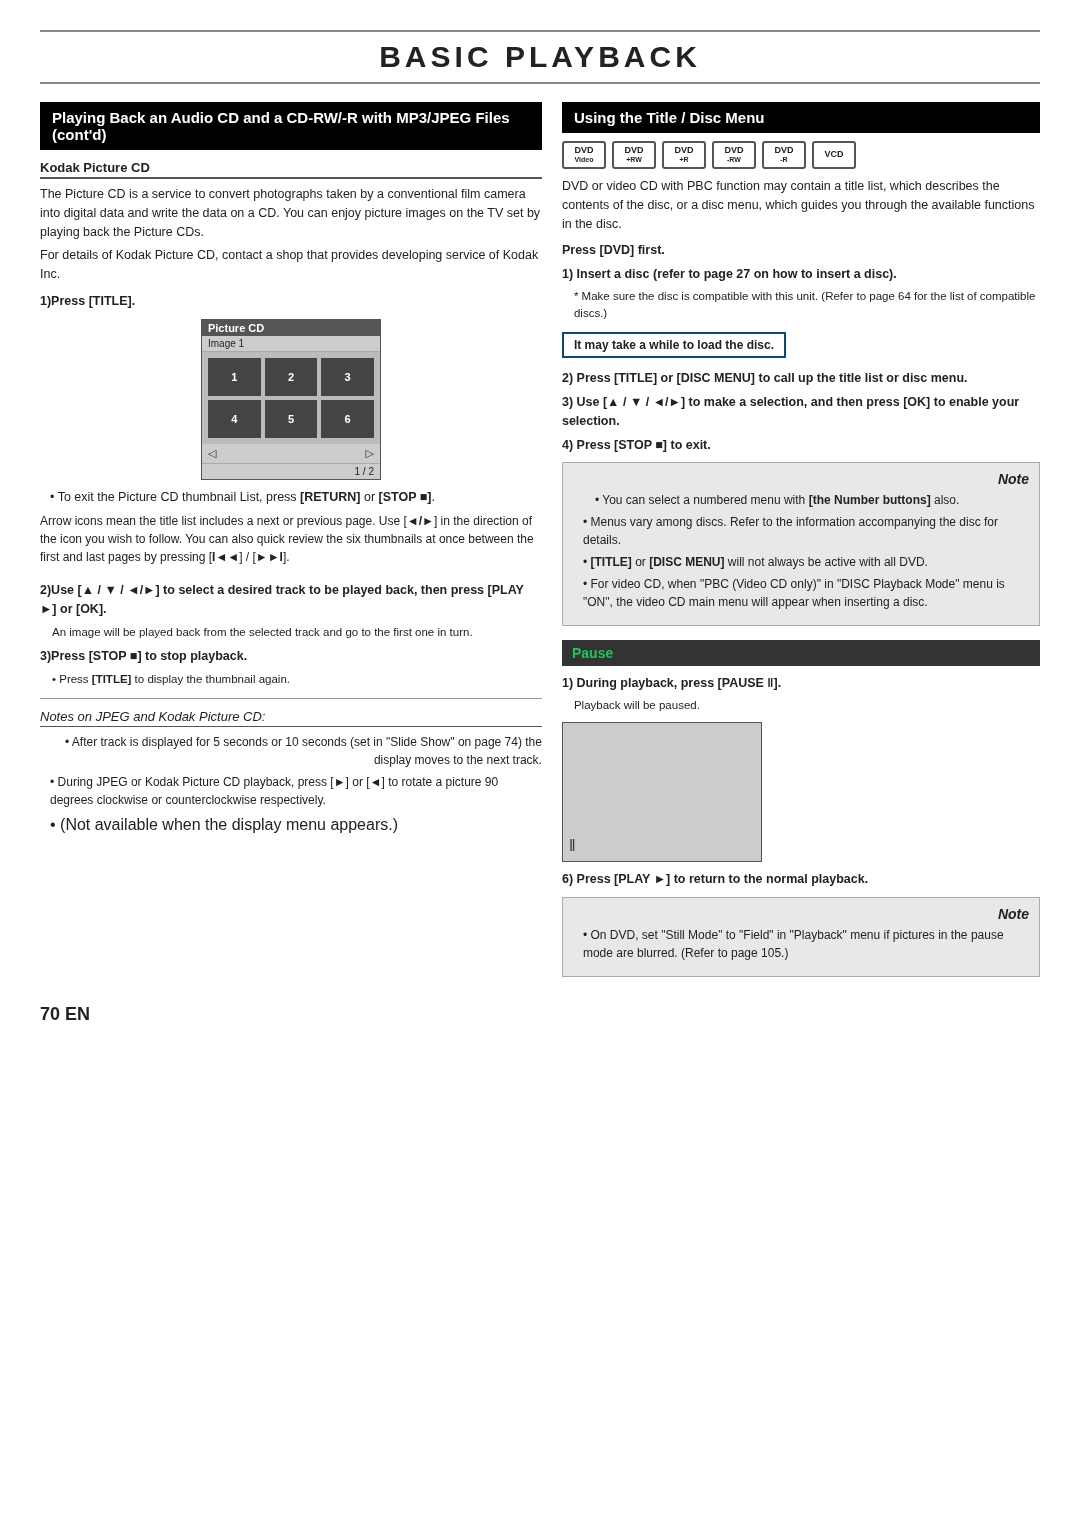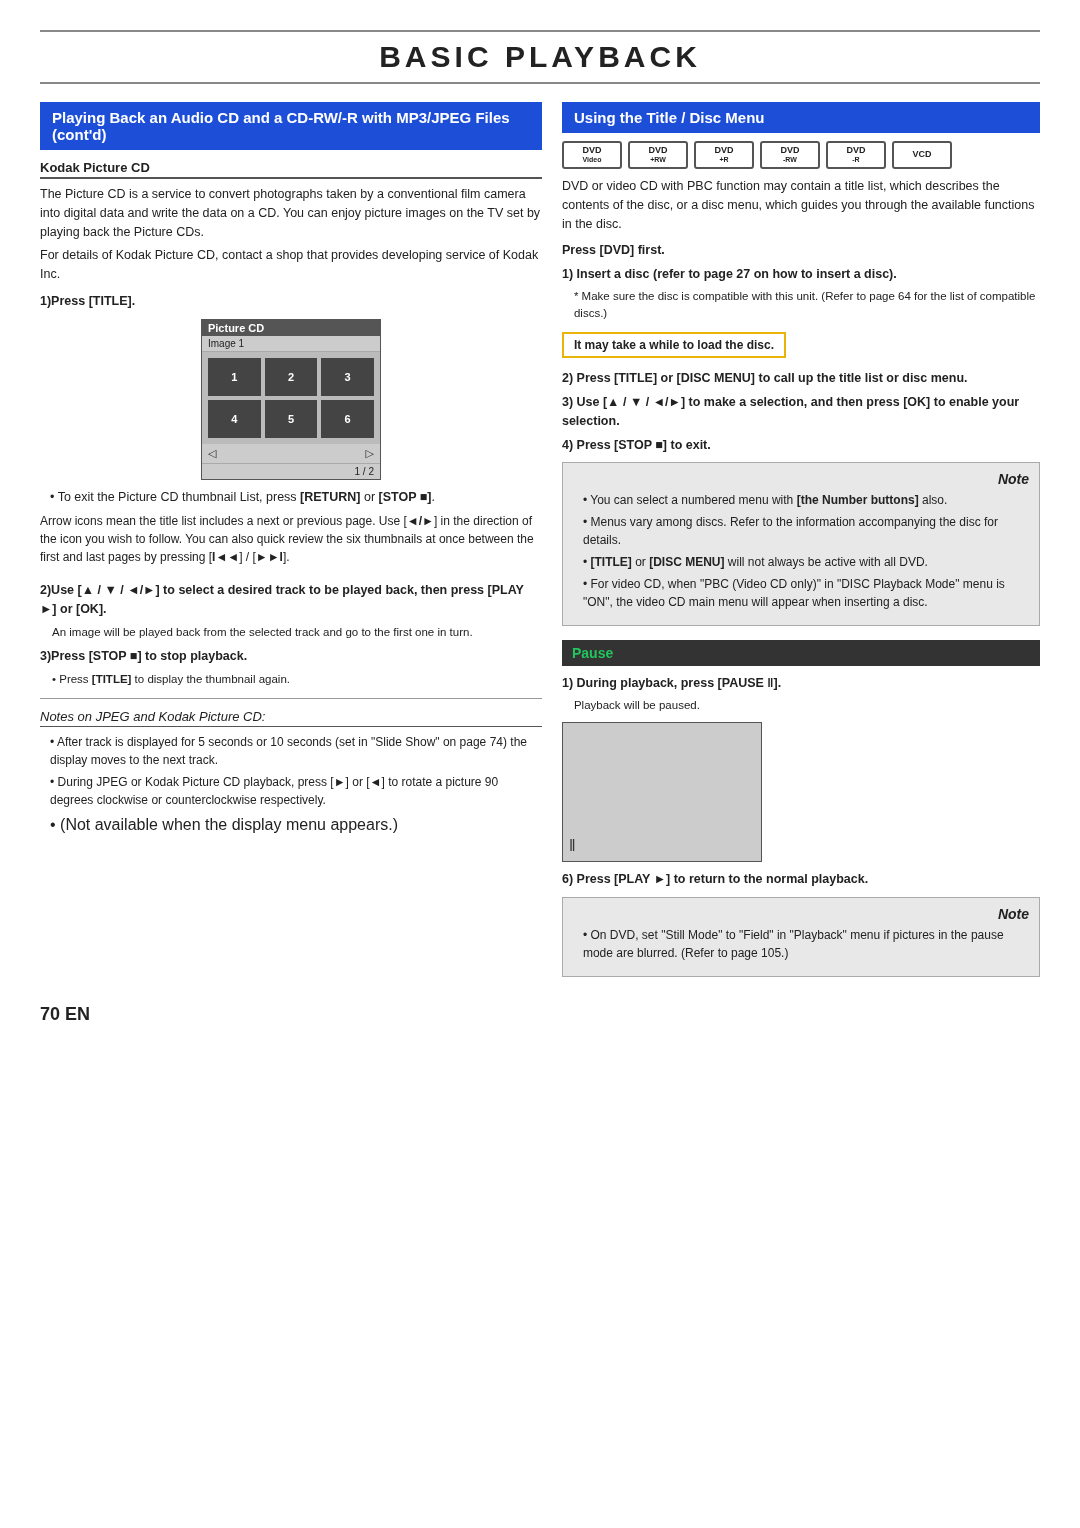--- a/index.html
+++ b/index.html
@@ -36,21 +36,21 @@
     }
     .col-left {
       flex: 1.05;
     }
     .col-right {
       flex: 1;
     }
 
     
     .section-header-dark {
-      background: #1d4ed8;
+      background: #000000;
       color: #fff;
       font-size: 15px;
       font-weight: bold;
       padding: 7px 12px;
       margin-bottom: 8px;
       border-radius: 0;
     }
     .section-header-dark-sm {
       background: #333;
       color: #22c55e;
@@ -177,21 +177,21 @@
       gap: 6px;
       align-items: center;
       margin-bottom: 8px;
       flex-wrap: wrap;
     }
     .disc-icon {
       display: inline-flex;
       flex-direction: column;
       align-items: center;
       justify-content: center;
-      width: 60px;
+      width: 44px;
       height: 28px;
       border: 2px solid #555;
       border-radius: 3px;
       font-size: 8px;
       font-weight: bold;
       color: #222;
       line-height: 1.1;
       background: #fff;
     }
     .disc-icon .top-text {
@@ -208,21 +208,21 @@
     }
 
     
     .step {
       margin-bottom: 5px;
     }
 
     
     .important-box {
       background: #fff;
-      border: 2px solid #eab308;
+      border: 2px solid #0c4a6e;
       padding: 4px 10px;
       font-weight: bold;
       font-size: 12px;
       margin: 6px 0;
       display: inline-block;
     }
 
     
     .pause-screen {
       border: 1px solid #555;
@@ -316,21 +316,21 @@
       <strong>3)Press [STOP ■] to stop playback.</strong>
     </p>
     <p class="indent small">• Press <strong>[TITLE]</strong> to display the thumbnail again.</p>
 
     <hr class="divider">
 
     <div class="italic-bold-header">
       <span>Notes on JPEG and Kodak Picture CD:</span>
     </div>
     <ul class="nobull">
-      <li style="font-size:12px;">After track is displayed for 5 seconds or 10 seconds (set in "Slide Show" on page 74) the display moves to the next track.</li>
+      <li style="font-size:12px;text-align:right;">After track is displayed for 5 seconds or 10 seconds (set in "Slide Show" on page 74) the display moves to the next track.</li>
       <li style="font-size:12px; margin-top:3px;">During JPEG or Kodak Picture CD playback, press [<strong>►</strong>] or [<strong>◄</strong>] to rotate a picture 90 degrees clockwise or counterclockwise respectively.</li>
       <li style="font-size:16px; margin-top:3px;">(Not available when the display menu appears.)</li>
     </ul>
 
   </div>
 
   <div class="col-right">
 
     <div class="section-header-dark">
       <span>Using the Title / Disc Menu</span>
@@ -380,21 +380,21 @@
       <p class="bold"><strong>3) Use [▲ / ▼ / ◄/►] to make a selection, and then press [OK] to enable your selection.</strong></p>
     </div>
 
     <div class="step" style="margin-top:5px;">
       <p class="bold">4) Press [STOP ■] to exit.</p>
     </div>
 
     <div class="note-box" style="margin-top:8px;">
       <div class="note-title">Note</div>
       <ul class="nobull">
-        <li style="font-size:12px;">You can select a numbered menu with <strong>[the Number buttons]</strong> also.</li>
+        <li style="font-size:12px;margin-left:12px;">You can select a numbered menu with <strong>[the Number buttons]</strong> also.</li>
         <li style="font-size:12px; margin-top:3px;">Menus vary among discs. Refer to the information accompanying the disc for details.</li>
         <li style="font-size:12px; margin-top:3px;"><strong>[TITLE]</strong> or <strong>[DISC MENU]</strong> will not always be active with all DVD.</li>
         <li style="font-size:12px; margin-top:3px;">For video CD, when "PBC (Video CD only)" in "DISC Playback Mode" menu is "ON", the video CD main menu will appear when inserting a disc.</li>
       </ul>
     </div>
 
     <div class="section-header-dark-sm" style="margin-top:14px;">
       <span>Pause</span>
     </div>
 

